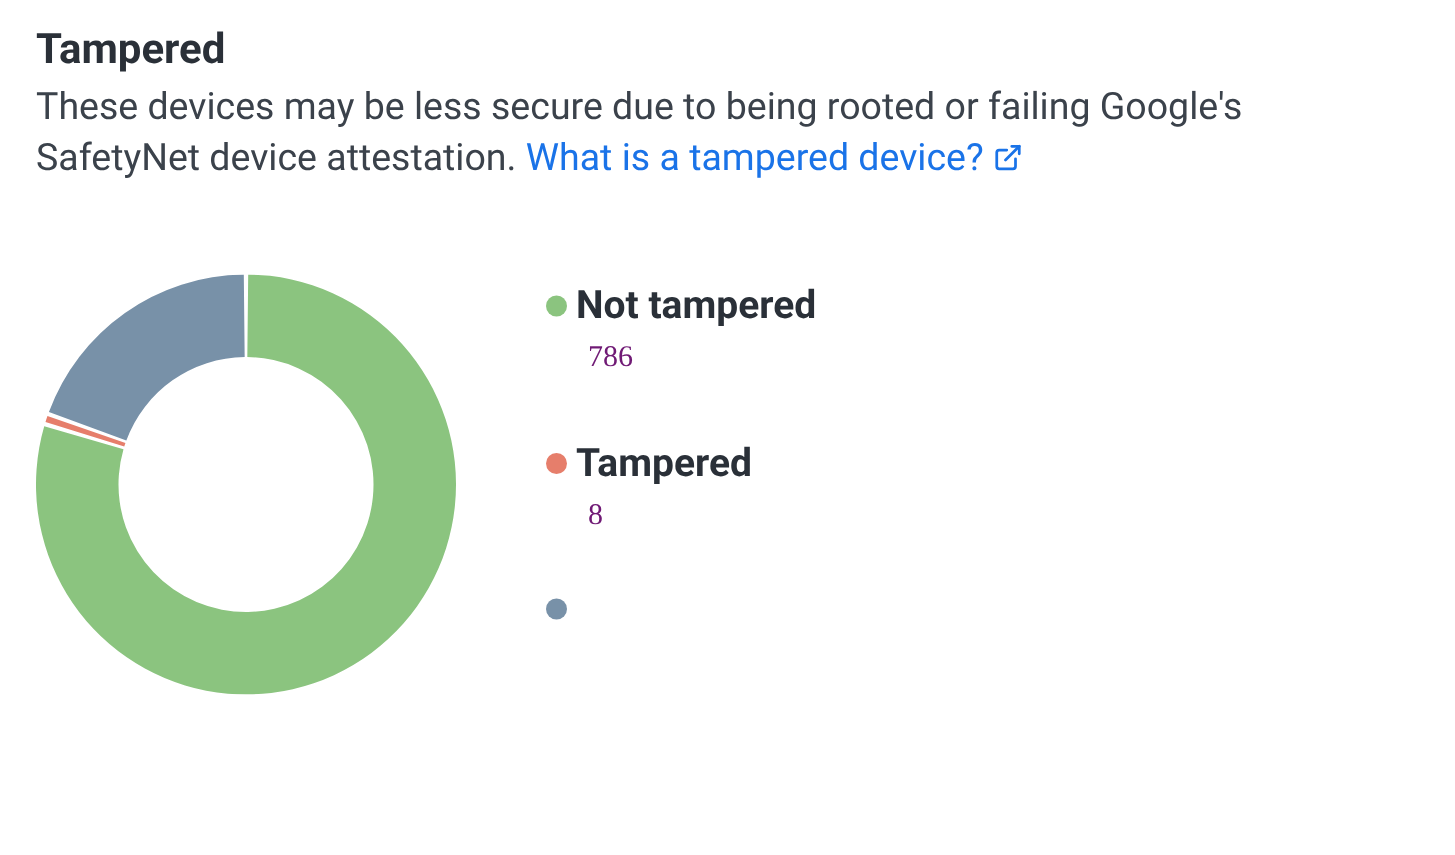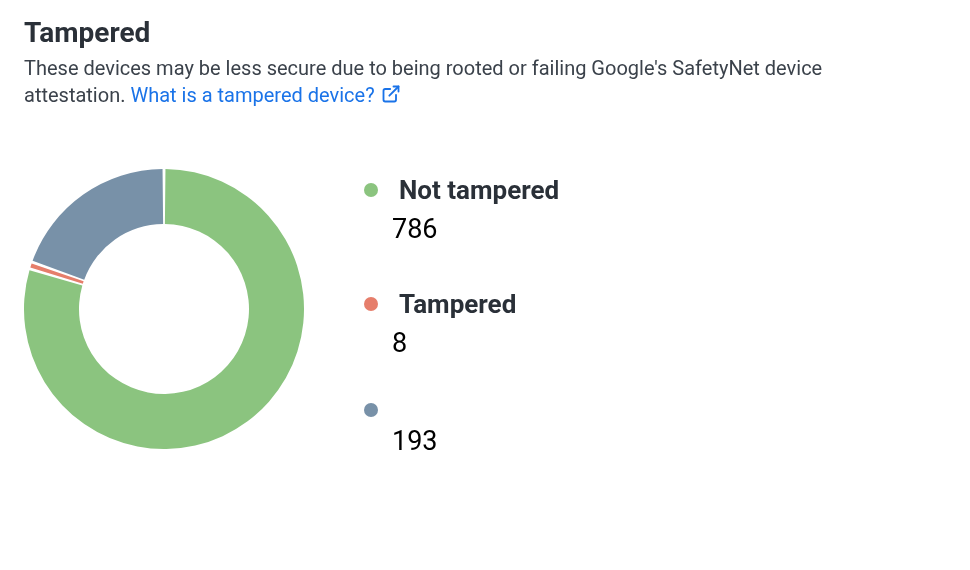--- a/index.html
+++ b/index.html
@@ -11,21 +11,21 @@
     padding: 16px 24px;
     color: #2a3038;
   }
   .title {
     font-size: 28px;
     font-weight: 700;
     color: #2a3038;
     margin-bottom: 6px;
   }
   .desc {
-    font-size: 20px;
+    font-size: 25px;
     line-height: 1.35;
     color: #3b424b;
     max-width: 900px;
   }
   .desc .link {
     color: #1a73e8;
     text-decoration: none;
     cursor: pointer;
   }
   .ext-icon {
@@ -49,39 +49,40 @@
   .legend {
     display: flex;
     flex-direction: column;
     gap: 44px;
     padding-top: 6px;
   }
   .legend-item { }
   .legend-row {
     display: flex;
     align-items: center;
-    gap: 21px;
+    gap: 6px;
   }
   .dot {
     width: 14px;
     height: 14px;
     border-radius: 50%;
     flex: 0 0 auto;
   }
   .legend-label {
     font-size: 26px;
     font-weight: 700;
     color: #2a3038;
   }
   .legend-value {
-    font-size: 27px;
-    color: #000000;
+    font-size: 20px;
+    color: #701a75;
     margin-left: 28px;
     margin-top: 8px;
     cursor: pointer;
+    font-family: Liberation Serif, serif;
   }
 </style>
 </head>
 <body>
 
 <div>
   <h2 class="title">Tampered</h2>
   <p class="desc">
     <span>These devices may be less secure due to being rooted or failing Google's SafetyNet device attestation. </span><a class="link"><span>What is a tampered device?</span><span class="ext-icon"><svg width="20" height="20" viewBox="0 0 24 24" fill="none" stroke="#1a73e8" stroke-width="2.2" stroke-linecap="round" stroke-linejoin="round">
             <path d="M18 13v6a2 2 0 0 1-2 2H5a2 2 0 0 1-2-2V8a2 2 0 0 1 2-2h6"></path>
@@ -111,16 +112,15 @@
         <div class="legend-row">
           <span class="dot" style="background: rgb(230, 126, 107);"></span>
           <span class="legend-label">Tampered</span>
         </div>
         <div class="legend-value">8</div>
       </div>
       <div class="legend-item">
         <div class="legend-row">
           <span class="dot" style="background: rgb(120, 145, 168);"></span>
         </div>
-        <div class="legend-value">193</div>
       </div>
     </div>
 </div>
 
 </body></html>

